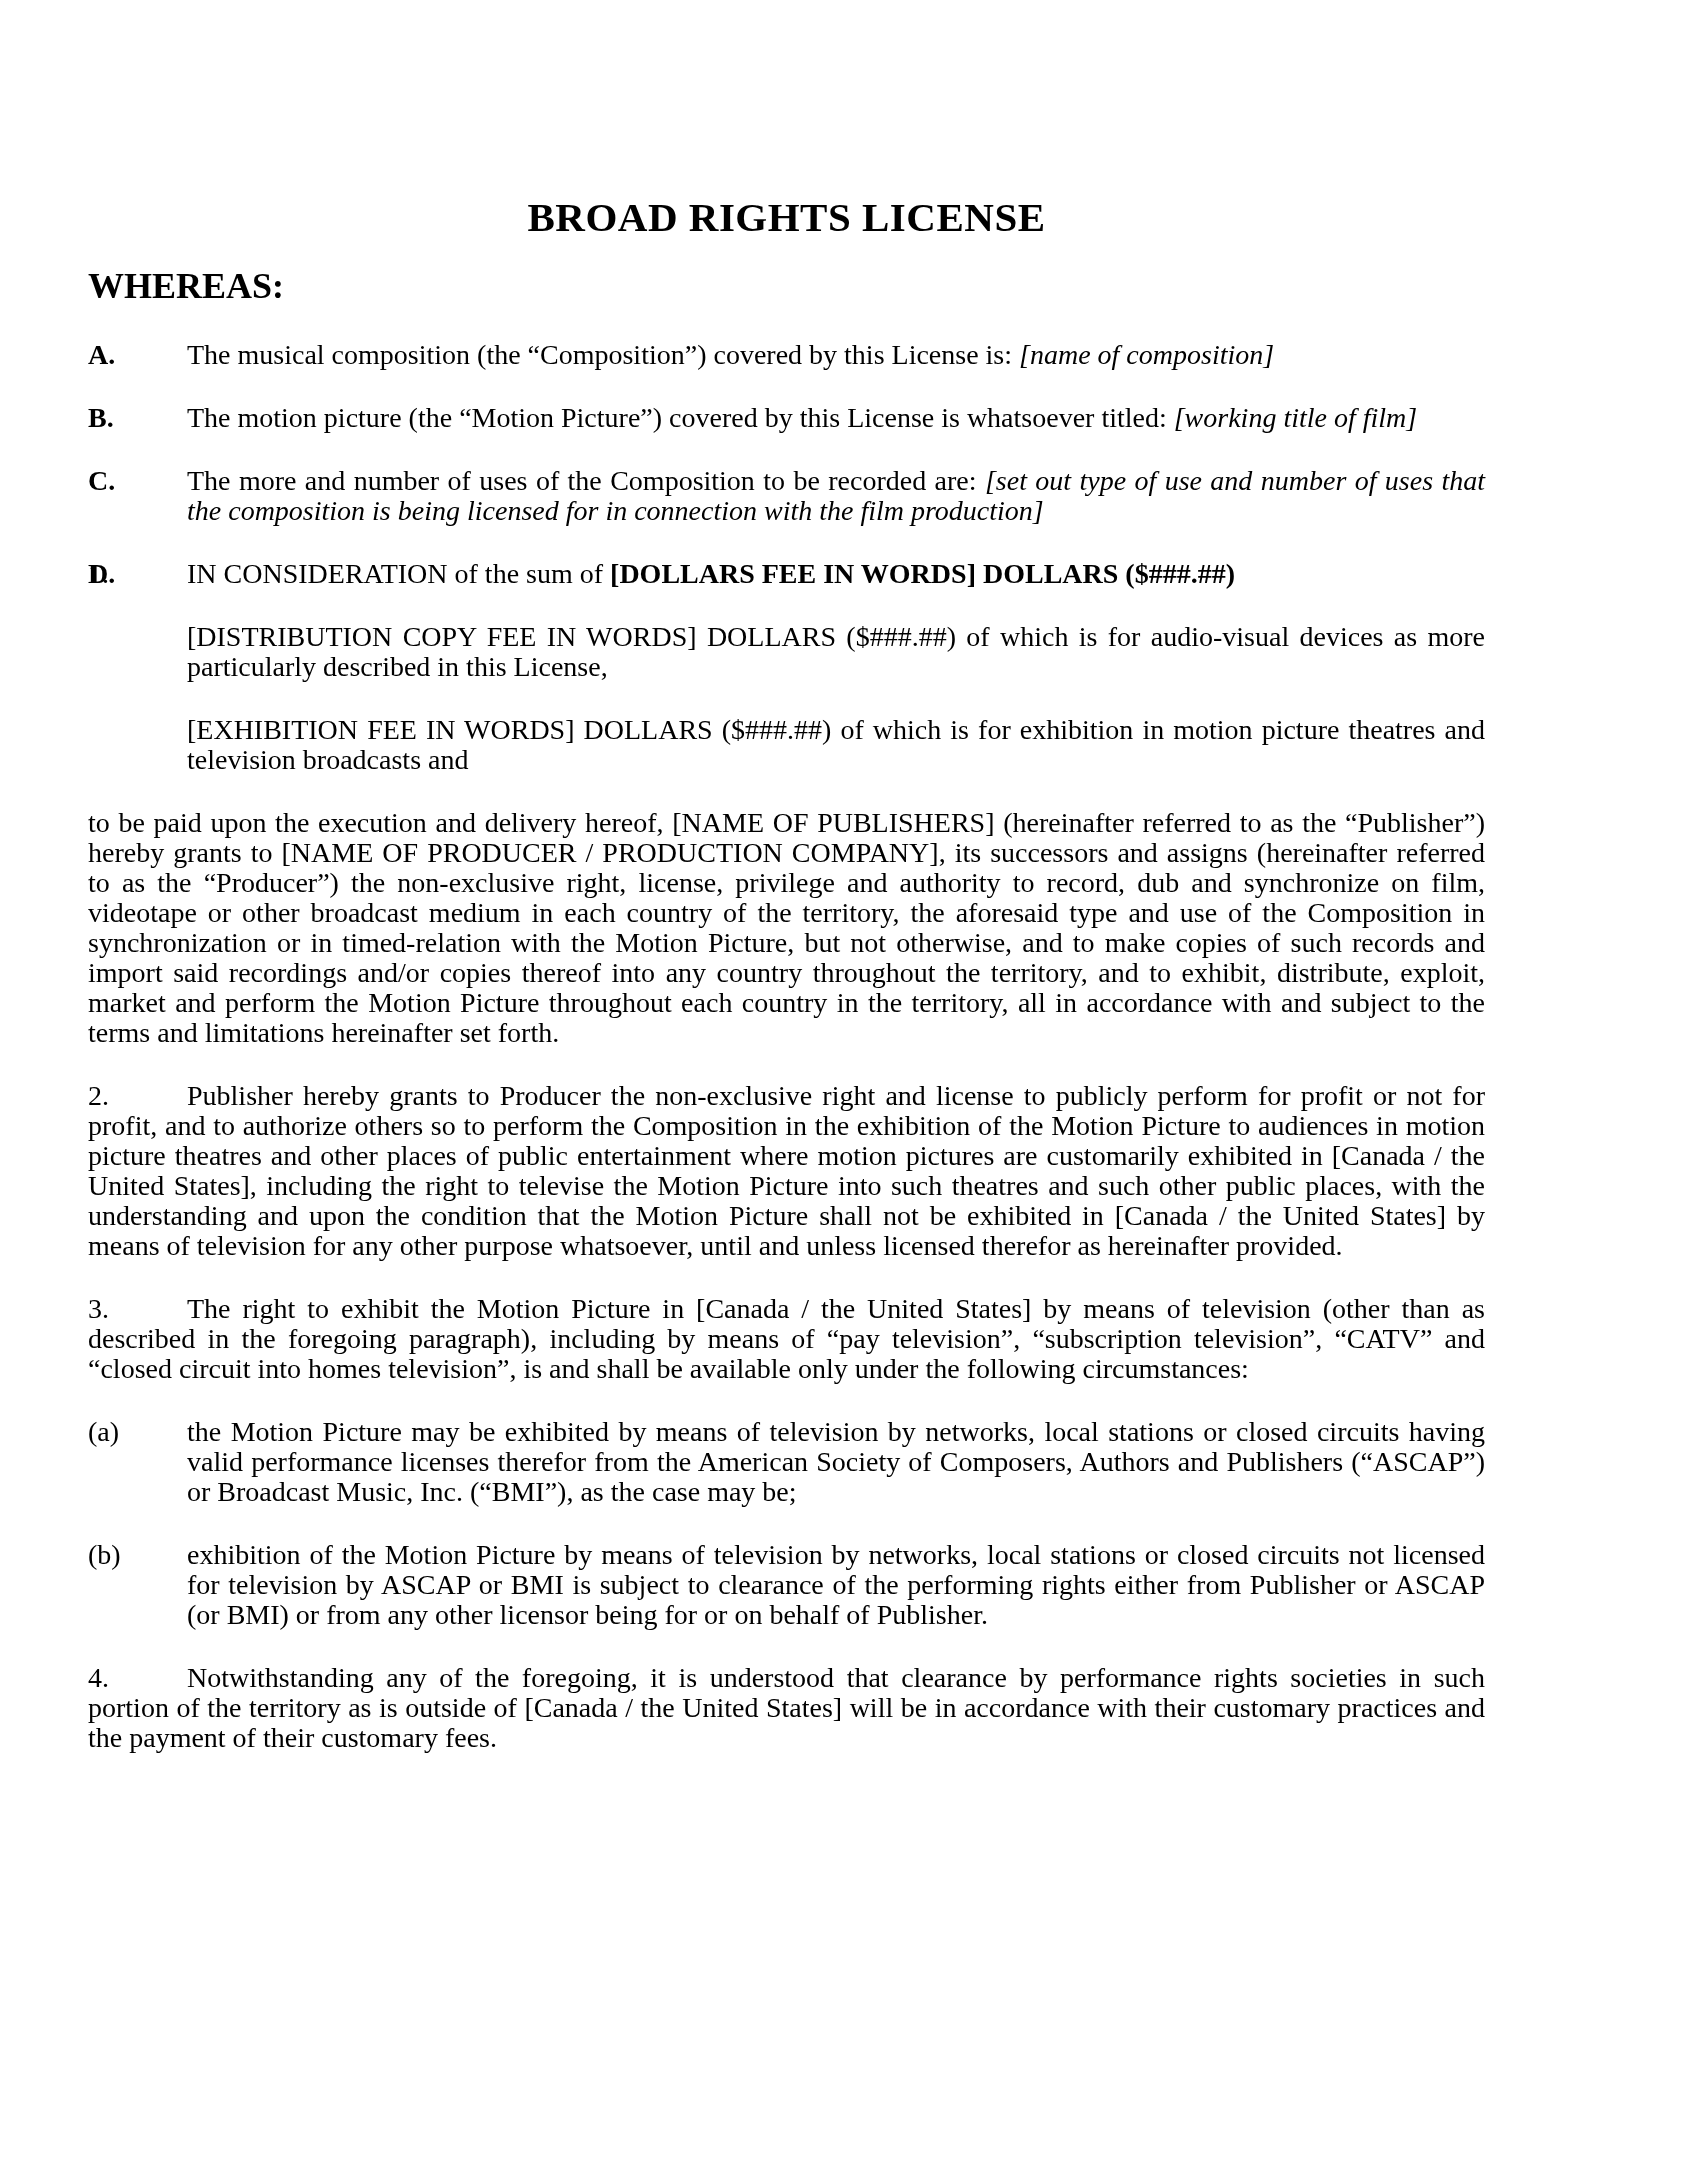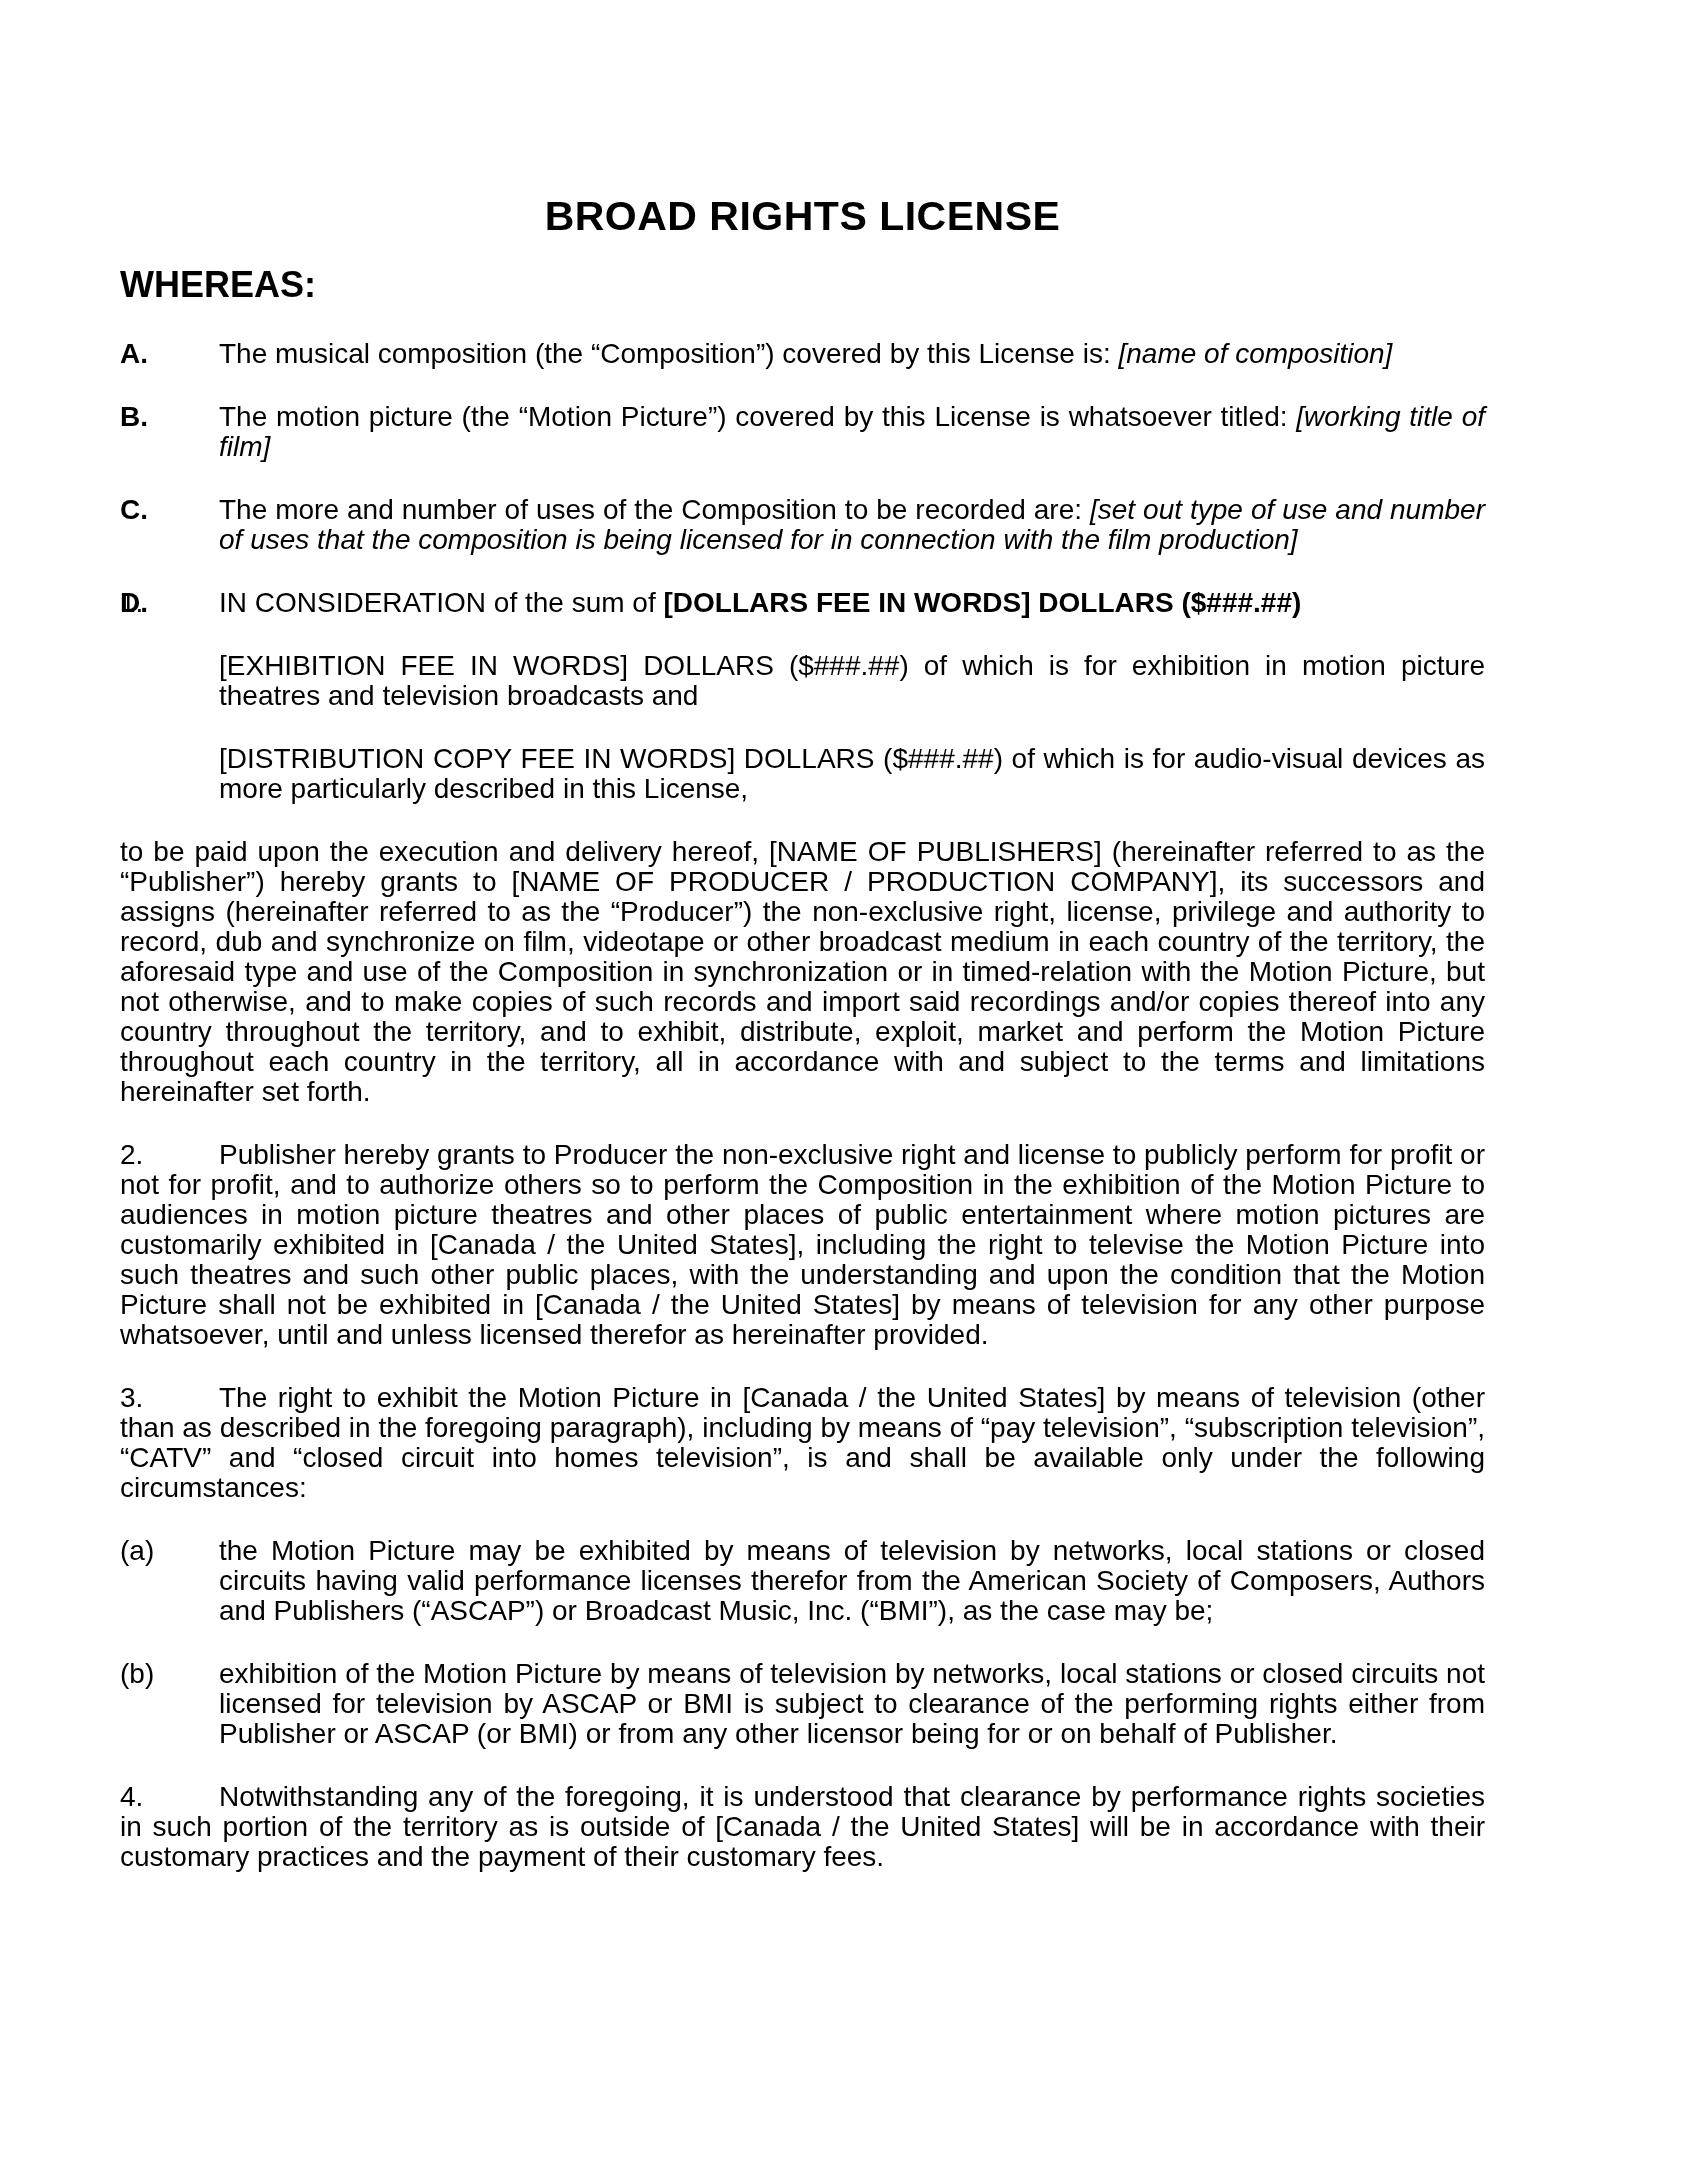--- a/index.html
+++ b/index.html
@@ -2,23 +2,23 @@
 <html><head>
 <meta charset="utf-8">
 <style>
   html, body { margin: 0; padding: 0; background: #ffffff; }
   .page {
     position: relative;
     width: 1683px;
     height: 2069px;
     background: #ffffff;
     color: #000000;
-    font-family: Liberation Sans, sans-serif;
+    font-family: Liberation Serif, serif;
     box-sizing: border-box;
-    padding: 193px 198px 0 120px;
+    padding: 193px 198px 0 88px;
     overflow: hidden;
   }
   .title {
     font-size: 41px;
     font-weight: bold;
     text-align: center;
     letter-spacing: 0.5px;
     margin: 0 0 24px 0;
   }
   .whereas {
@@ -66,23 +66,23 @@
 
   <div class="para justify hang">
     <span class="label label-bold">D.</span>
   </div>
 
   <div class="para justify hang">
     <span class="label">1.</span>
     <span>IN CONSIDERATION of the sum of </span><span class="bold">[DOLLARS FEE IN WORDS] DOLLARS ($###.##)</span>
   </div>
 
+  <div class="para justify sub">[DISTRIBUTION COPY FEE IN WORDS] DOLLARS ($###.##) of which is for audio-visual devices as more particularly described in this License,</div>
+
   <div class="para justify sub">[EXHIBITION FEE IN WORDS] DOLLARS ($###.##) of which is for exhibition in motion picture theatres and television broadcasts and</div>
-
-  <div class="para justify sub">[DISTRIBUTION COPY FEE IN WORDS] DOLLARS ($###.##) of which is for audio-visual devices as more particularly described in this License,</div>
 
   <p class="para justify">to be paid upon the execution and delivery hereof, [NAME OF PUBLISHERS] (hereinafter referred to as the “Publisher”) hereby grants to [NAME OF PRODUCER / PRODUCTION COMPANY], its successors and assigns (hereinafter referred to as the “Producer”) the non-exclusive right, license, privilege and authority to record, dub and synchronize on film, videotape or other broadcast medium in each country of the territory, the aforesaid type and use of the Composition in synchronization or in timed-relation with the Motion Picture, but not otherwise, and to make copies of such records and import said recordings and/or copies thereof into any country throughout the territory, and to exhibit, distribute, exploit, market and perform the Motion Picture throughout each country in the territory, all in accordance with and subject to the terms and limitations hereinafter set forth.</p>
 
   <p class="para justify"><span class="numtab">2.</span><span>Publisher hereby grants to Producer the non-exclusive right and license to publicly perform for profit or not for profit, and to authorize others so to perform the Composition in the exhibition of the Motion Picture to audiences in motion picture theatres and other places of public entertainment where motion pictures are customarily exhibited in [Canada / the United States], including the right to televise the Motion Picture into such theatres and such other public places, with the understanding and upon the condition that the Motion Picture shall not be exhibited in [Canada / the United States] by means of television for any other purpose whatsoever, until and unless licensed therefor as hereinafter provided.</span></p>
 
   <p class="para justify"><span class="numtab">3.</span><span>The right to exhibit the Motion Picture in [Canada / the United States] by means of television (other than as described in the foregoing paragraph), including by means of “pay television”, “subscription television”, “CATV” and “closed circuit into homes television”, is and shall be available only under the following circumstances:</span></p>
 
   <div class="para justify hang">
     <span class="label">(a)</span>
     <span>the Motion Picture may be exhibited by means of television by networks, local stations or closed circuits having valid performance licenses therefor from the American Society of Composers, Authors and Publishers (“ASCAP”) or Broadcast Music, Inc. (“BMI”), as the case may be;</span>

